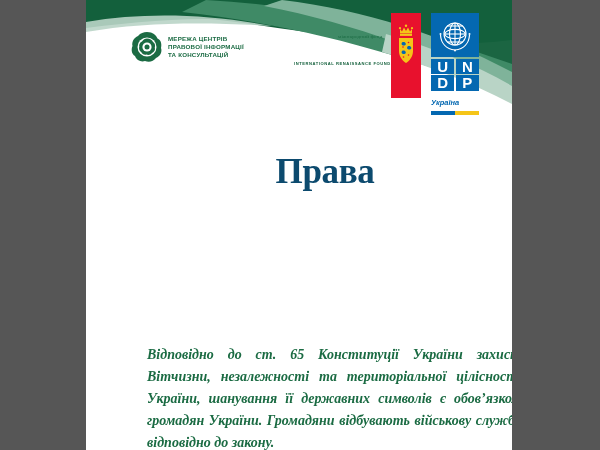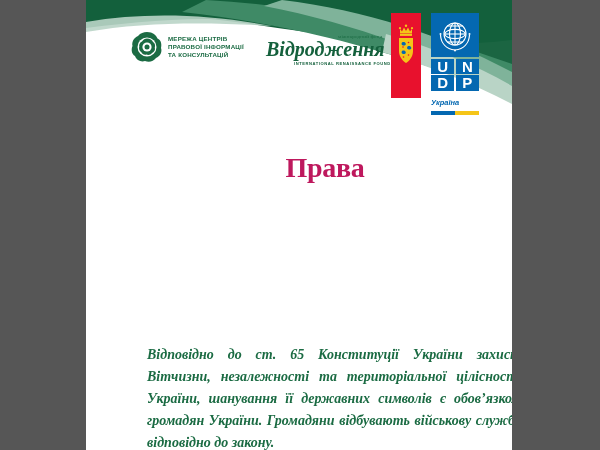--- a/index.html
+++ b/index.html
@@ -180,24 +180,24 @@
   .undp-flagbar .blue { flex: 1; background: #0468b1; }
   .undp-flagbar .yellow { flex: 1; background: #f5c518; }
 
   
   .title-block {
     position: absolute;
     left: 0;
     top: 152px;
     width: 478px;
     text-align: center;
-    color: #be185d;
-    font-family: "Liberation Serif", serif;
-    font-weight: bold;
-    font-size: 28px;
+    color: #0c4a6e;
+    font-family: "Liberation Serif", serif;
+    font-weight: bold;
+    font-size: 35px;
     line-height: 1.12;
     letter-spacing: -0.3px;
   }
   .title-block .tline { display: block; white-space: nowrap; }
 
   
   .quote-block {
     position: absolute;
     left: 26px;
     top: 330px;
@@ -250,21 +250,20 @@
       </span>
       <span class="words">
         <span>МЕРЕЖА ЦЕНТРІВ</span><br>
         <span>ПРАВОВОЇ ІНФОРМАЦІЇ</span><br>
         <span>ТА КОНСУЛЬТАЦІЙ</span>
       </span>
     </div>
 
     <div class="logo-irf">
       <span class="irf-supra">міжнародний фонд</span>
-      <span class="irf-word">Відродження</span>
       <span class="irf-sub">INTERNATIONAL RENAISSANCE FOUNDATION</span>
     </div>
 
     <div class="logo-denmark">
       <svg viewBox="0 0 30 85" xmlns="http://www.w3.org/2000/svg" aria-hidden="true">
         <rect x="0" y="0" width="30" height="85" fill="#e8112d"></rect>
 
         <path d="M9 20 L9 16 L11 18.5 L13 14.5 L15 18 L17 14.5 L19 18.5 L21 16 L21 20 Z" fill="#f5c518"></path>
         <rect x="9" y="20.5" width="12" height="2.4" fill="#f5c518"></rect>
         <circle cx="9" cy="15.2" r="1.1" fill="#f5c518"></circle>

